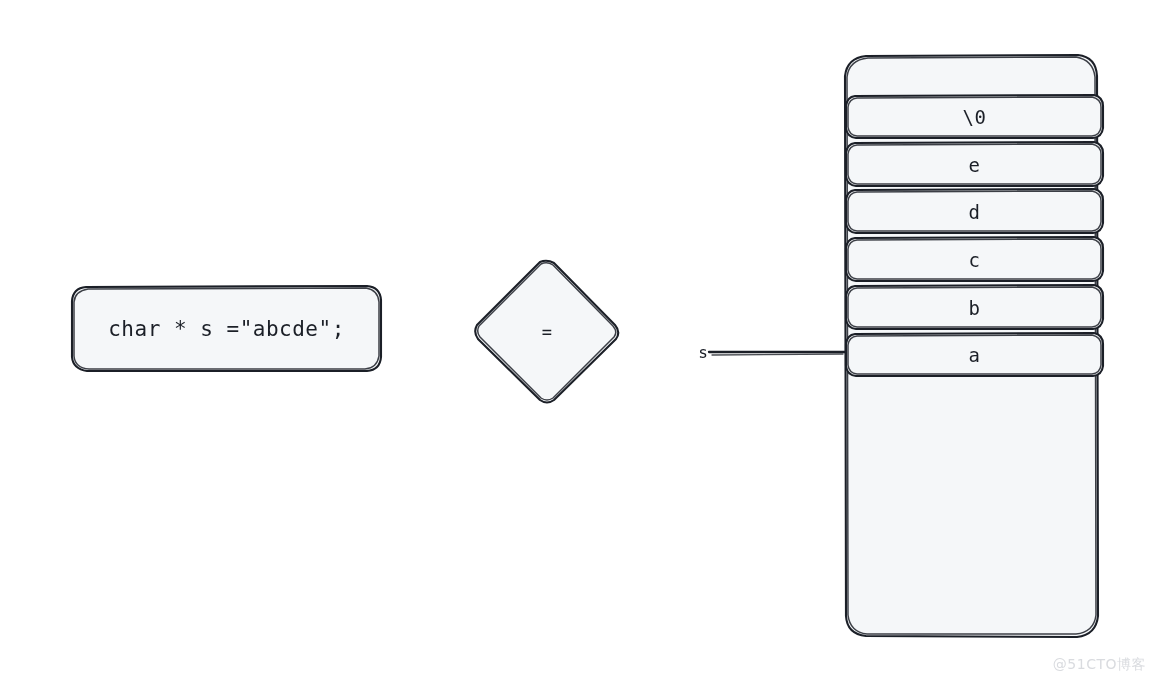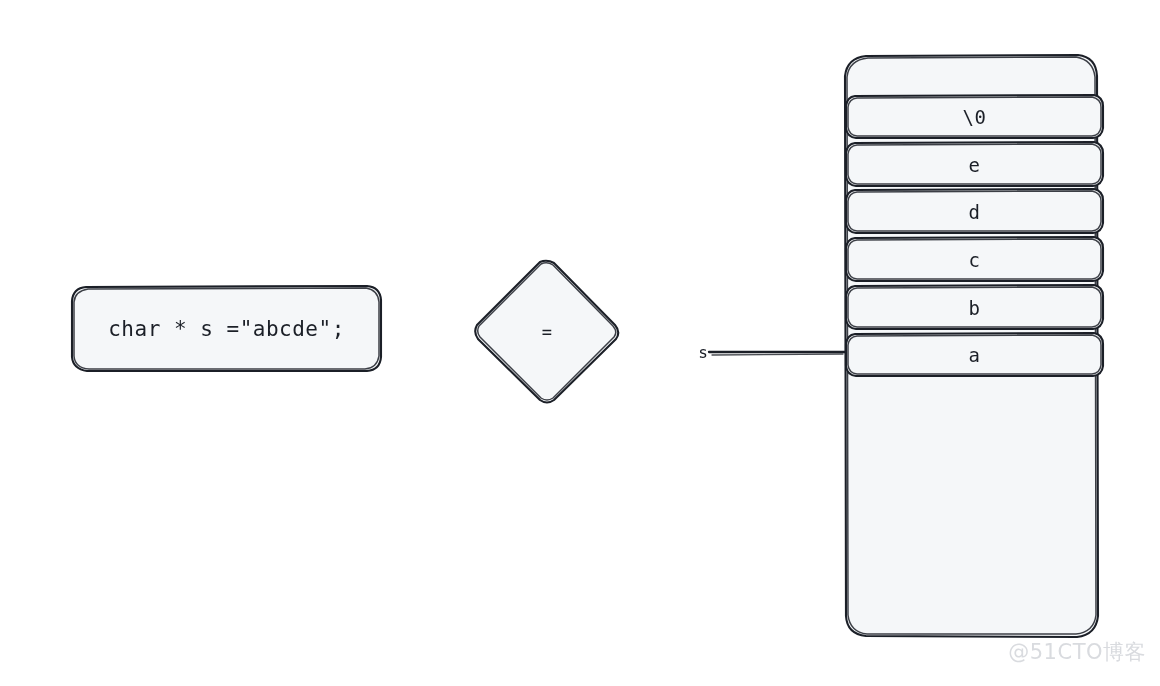--- a/index.html
+++ b/index.html
@@ -75,23 +75,23 @@
     display: flex;
     align-items: center;
     justify-content: center;
     font-size: 19px;
     letter-spacing: 0.5px;
   }
 
   #watermark {
     position: absolute;
     right: 14px;
-    bottom: 20px;
+    bottom: 12px;
     font-family: "DejaVu Sans", "Liberation Sans", sans-serif;
-    font-size: 21px;
+    font-size: 14px;
     color: #d9dbdf;
     letter-spacing: 0.5px;
     user-select: none;
   }
 </style>
 </head>
 <body>
 
 <svg id="canvas" viewBox="0 0 1160 686">
   <defs>

